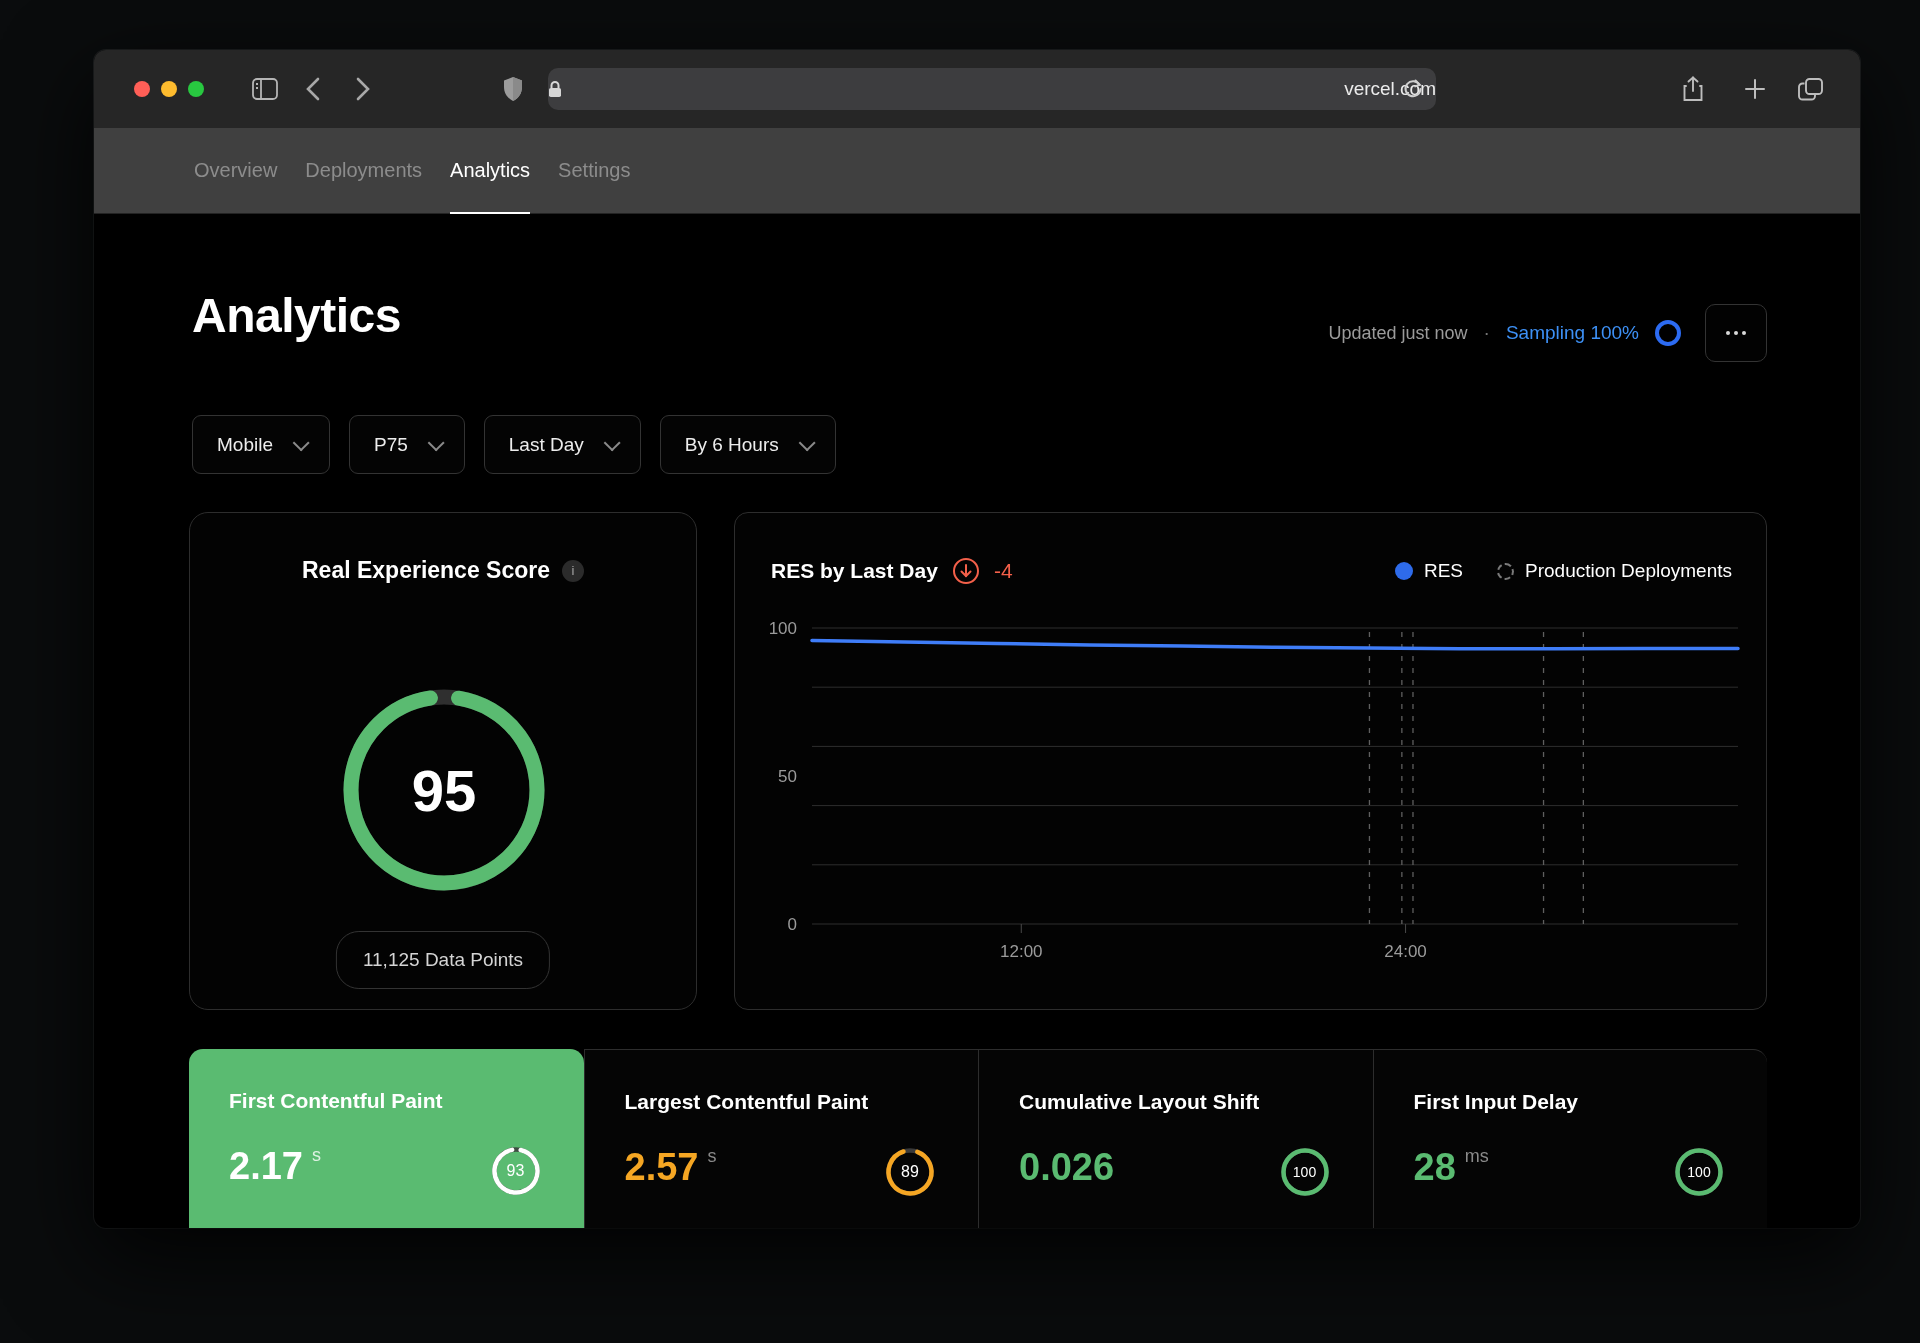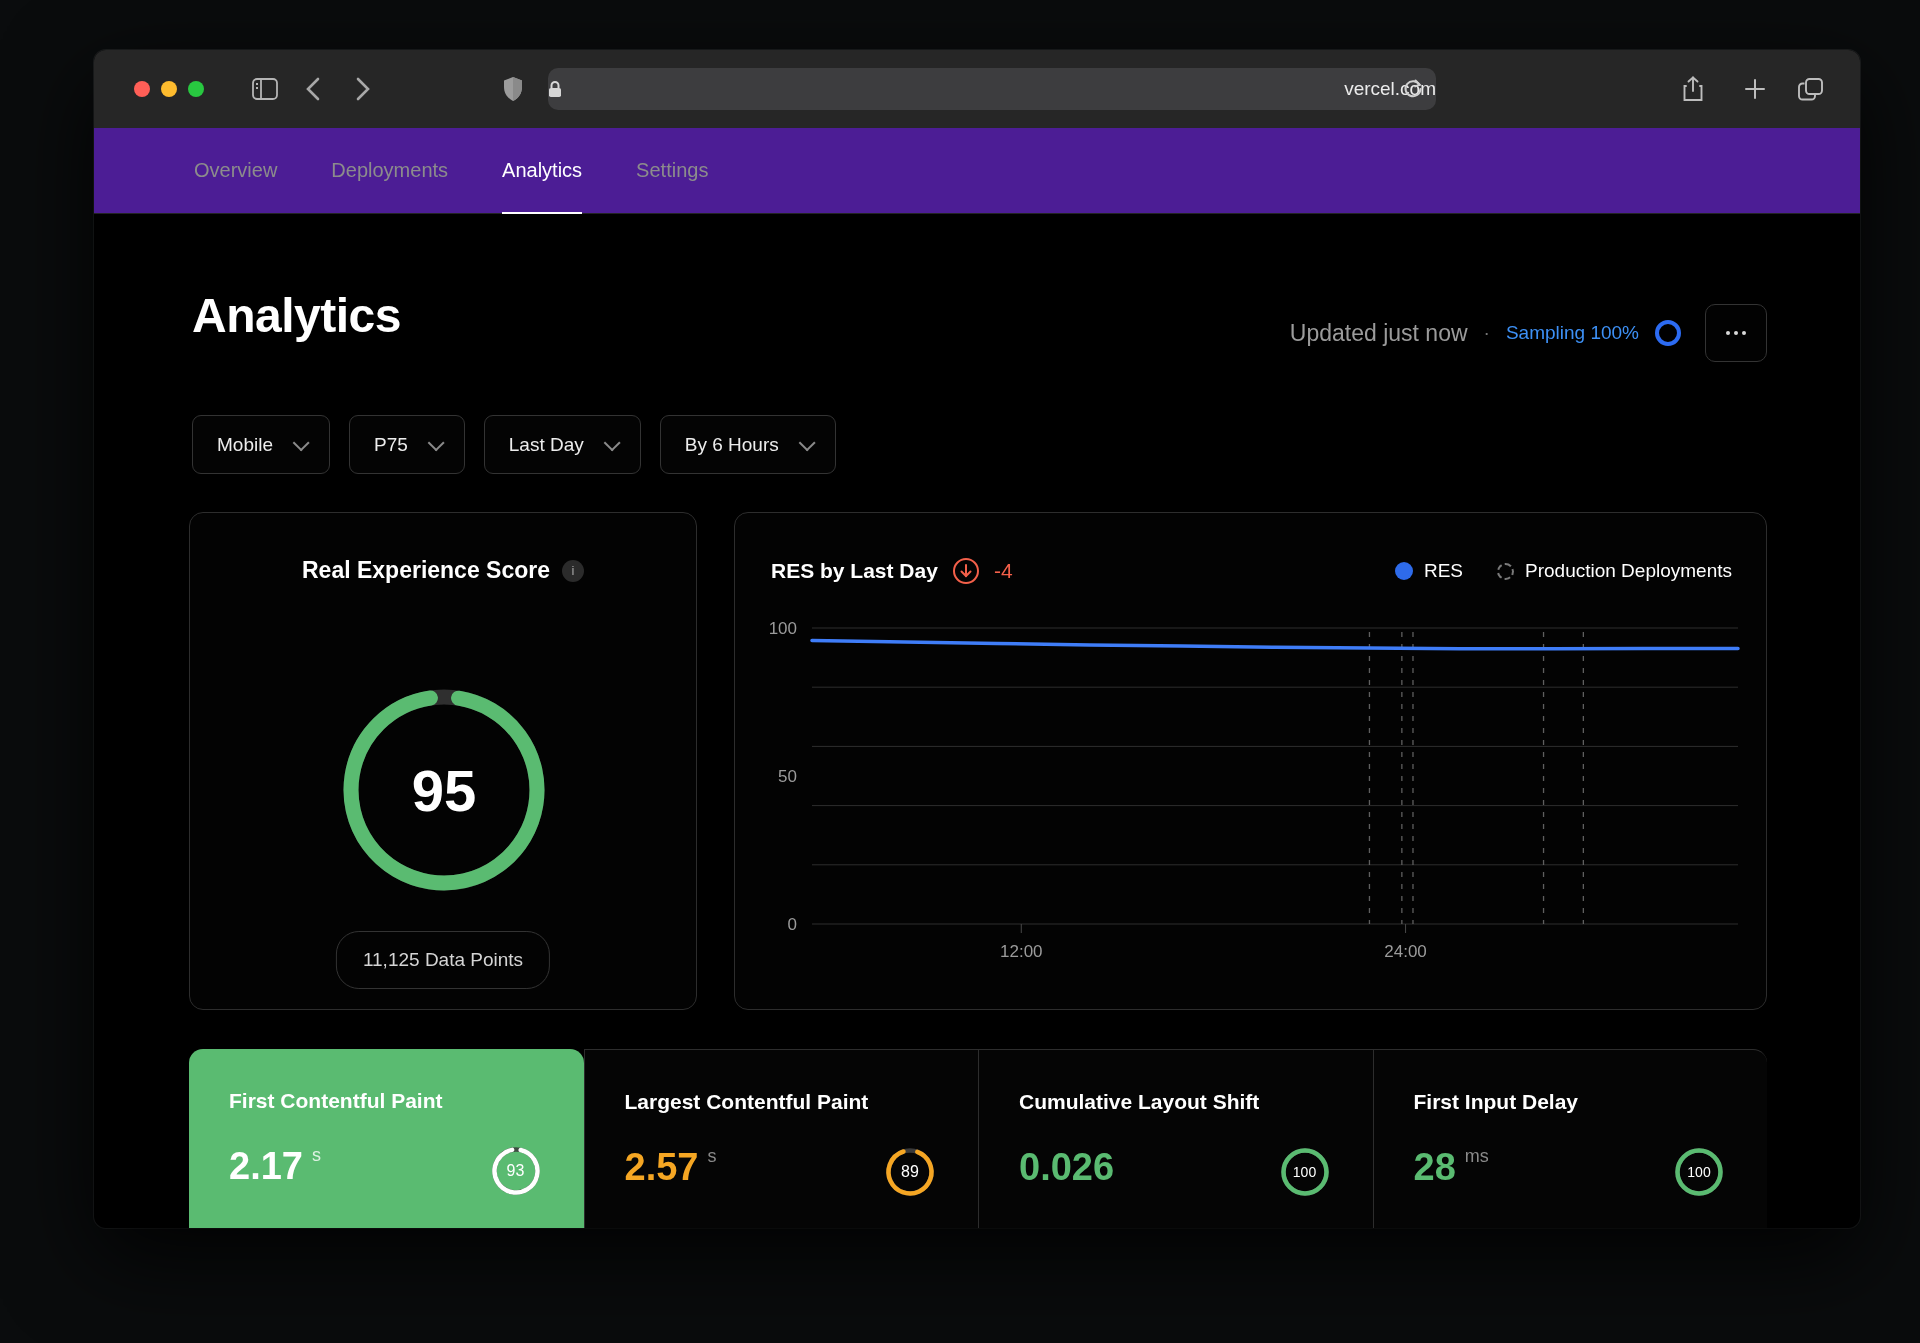--- a/index.html
+++ b/index.html
@@ -18,47 +18,47 @@
   .light { width:16px; height:16px; border-radius:50%; }
   .light.red{background:#ff5f57;} .light.yellow{background:#febc2e;} .light.green{background:#28c840;}
   .chrome-ic { position:absolute; top:50%; transform:translateY(-50%); display:flex; align-items:center; justify-content:center; }
   .chrome svg { display:block; }
   .urlbar { position:absolute; left:454px; top:18px; width:888px; height:42px; background:#3d3d3f;
             border-radius:10px; display:flex; align-items:center; justify-content:space-between; }
   .urlbar .host { color:#ececec; font-size:19px; margin-left:9px; }
   .reload { position:absolute; right:12px; top:10px; }
 
   
-  .tabbar { position:absolute; left:0; top:78px; width:100%; height:86px; background:#4c1d95;
-            border-bottom:1px solid #232323; display:flex; align-items:stretch; gap:54px; padding-left:100px; }
+  .tabbar { position:absolute; left:0; top:78px; width:100%; height:86px; background:#404040;
+            border-bottom:1px solid #232323; display:flex; align-items:stretch; gap:28px; padding-left:100px; }
   .tab { display:flex; align-items:center; color:#8c8c8c; font-size:20px; cursor:default; position:relative; }
   .tab.active { color:#fff; font-weight:500; }
   .tab.active::after { content:""; position:absolute; left:0; right:0; bottom:-1px; height:2px; background:#fff; }
 
   
   .h1 { position:absolute; left:98px; top:238px; color:#fff; font-size:48px; font-weight:600; letter-spacing:-.5px; }
   .meta { position:absolute; right:93px; top:253px; height:60px; display:flex; align-items:center; gap:16px; }
-  .meta .updated { color:#9b9b9b; font-size:23px;text-align:right; }
+  .meta .updated { color:#9b9b9b; font-size:18px;text-align:right; }
   .meta .dot { color:#777; font-size:19px; }
   .meta .sampling { color:#3d90f5; font-size:19px; }
   .sampling-ring { width:26px; height:26px; border:4px solid #2c6bf2; border-radius:50%; }
   .more-btn { width:62px; height:58px; margin-left:8px; border:1px solid #333; border-radius:10px; background:#020202;
               display:flex; align-items:center; justify-content:center; gap:4px; }
   .more-btn i { width:4px; height:4px; border-radius:50%; background:#d8d8d8; }
 
   
   .filters { position:absolute; left:98px; top:365px; display:flex; gap:19px; }
   .filter-btn { height:59px; background:#040404; border:1px solid #333; border-radius:9px;
                 display:flex; align-items:center; padding:0 24px; gap:20px; color:#ededed; font-size:19px; }
   .chev { width:12px; height:12px; border-right:2px solid #8a8a8a; border-bottom:2px solid #8a8a8a;
           transform:rotate(45deg) translateY(-3px); }
 
   
   .card { position:absolute; background:#030303; border:1px solid #2d2d2d; border-radius:14px; }
-  .res-card { left:95px; top:462px; width:508px; height:498px; }
+  .res-card { left:95px; top:462px; width:508px; height:498px;border-radius:19px; }
   .res-title-row { position:absolute; top:44px; left:0; width:100%; display:flex; align-items:center; justify-content:center; gap:12px; }
   .res-title { color:#fff; font-size:23px; font-weight:700; }
   .info-ic { width:22px; height:22px; border-radius:50%; background:#2b2b2b; color:#a5a5a5; font-size:13px;
              display:flex; align-items:center; justify-content:center; font-style:normal; }
   .gauge-wrap { position:absolute; left:149px; top:172px; width:210px; height:210px; }
   .gauge-score { position:absolute; left:0; top:0; width:210px; height:210px; display:flex; align-items:center; justify-content:center;
                  color:#fff; font-size:58px; font-weight:700; }
   .pill { position:absolute; left:50%; transform:translateX(-50%); top:418px; height:58px; padding:0 26px;
           border:1px solid #333; border-radius:23px; display:flex; align-items:center; color:#d4d4d4; font-size:19px; white-space:nowrap; }
 

